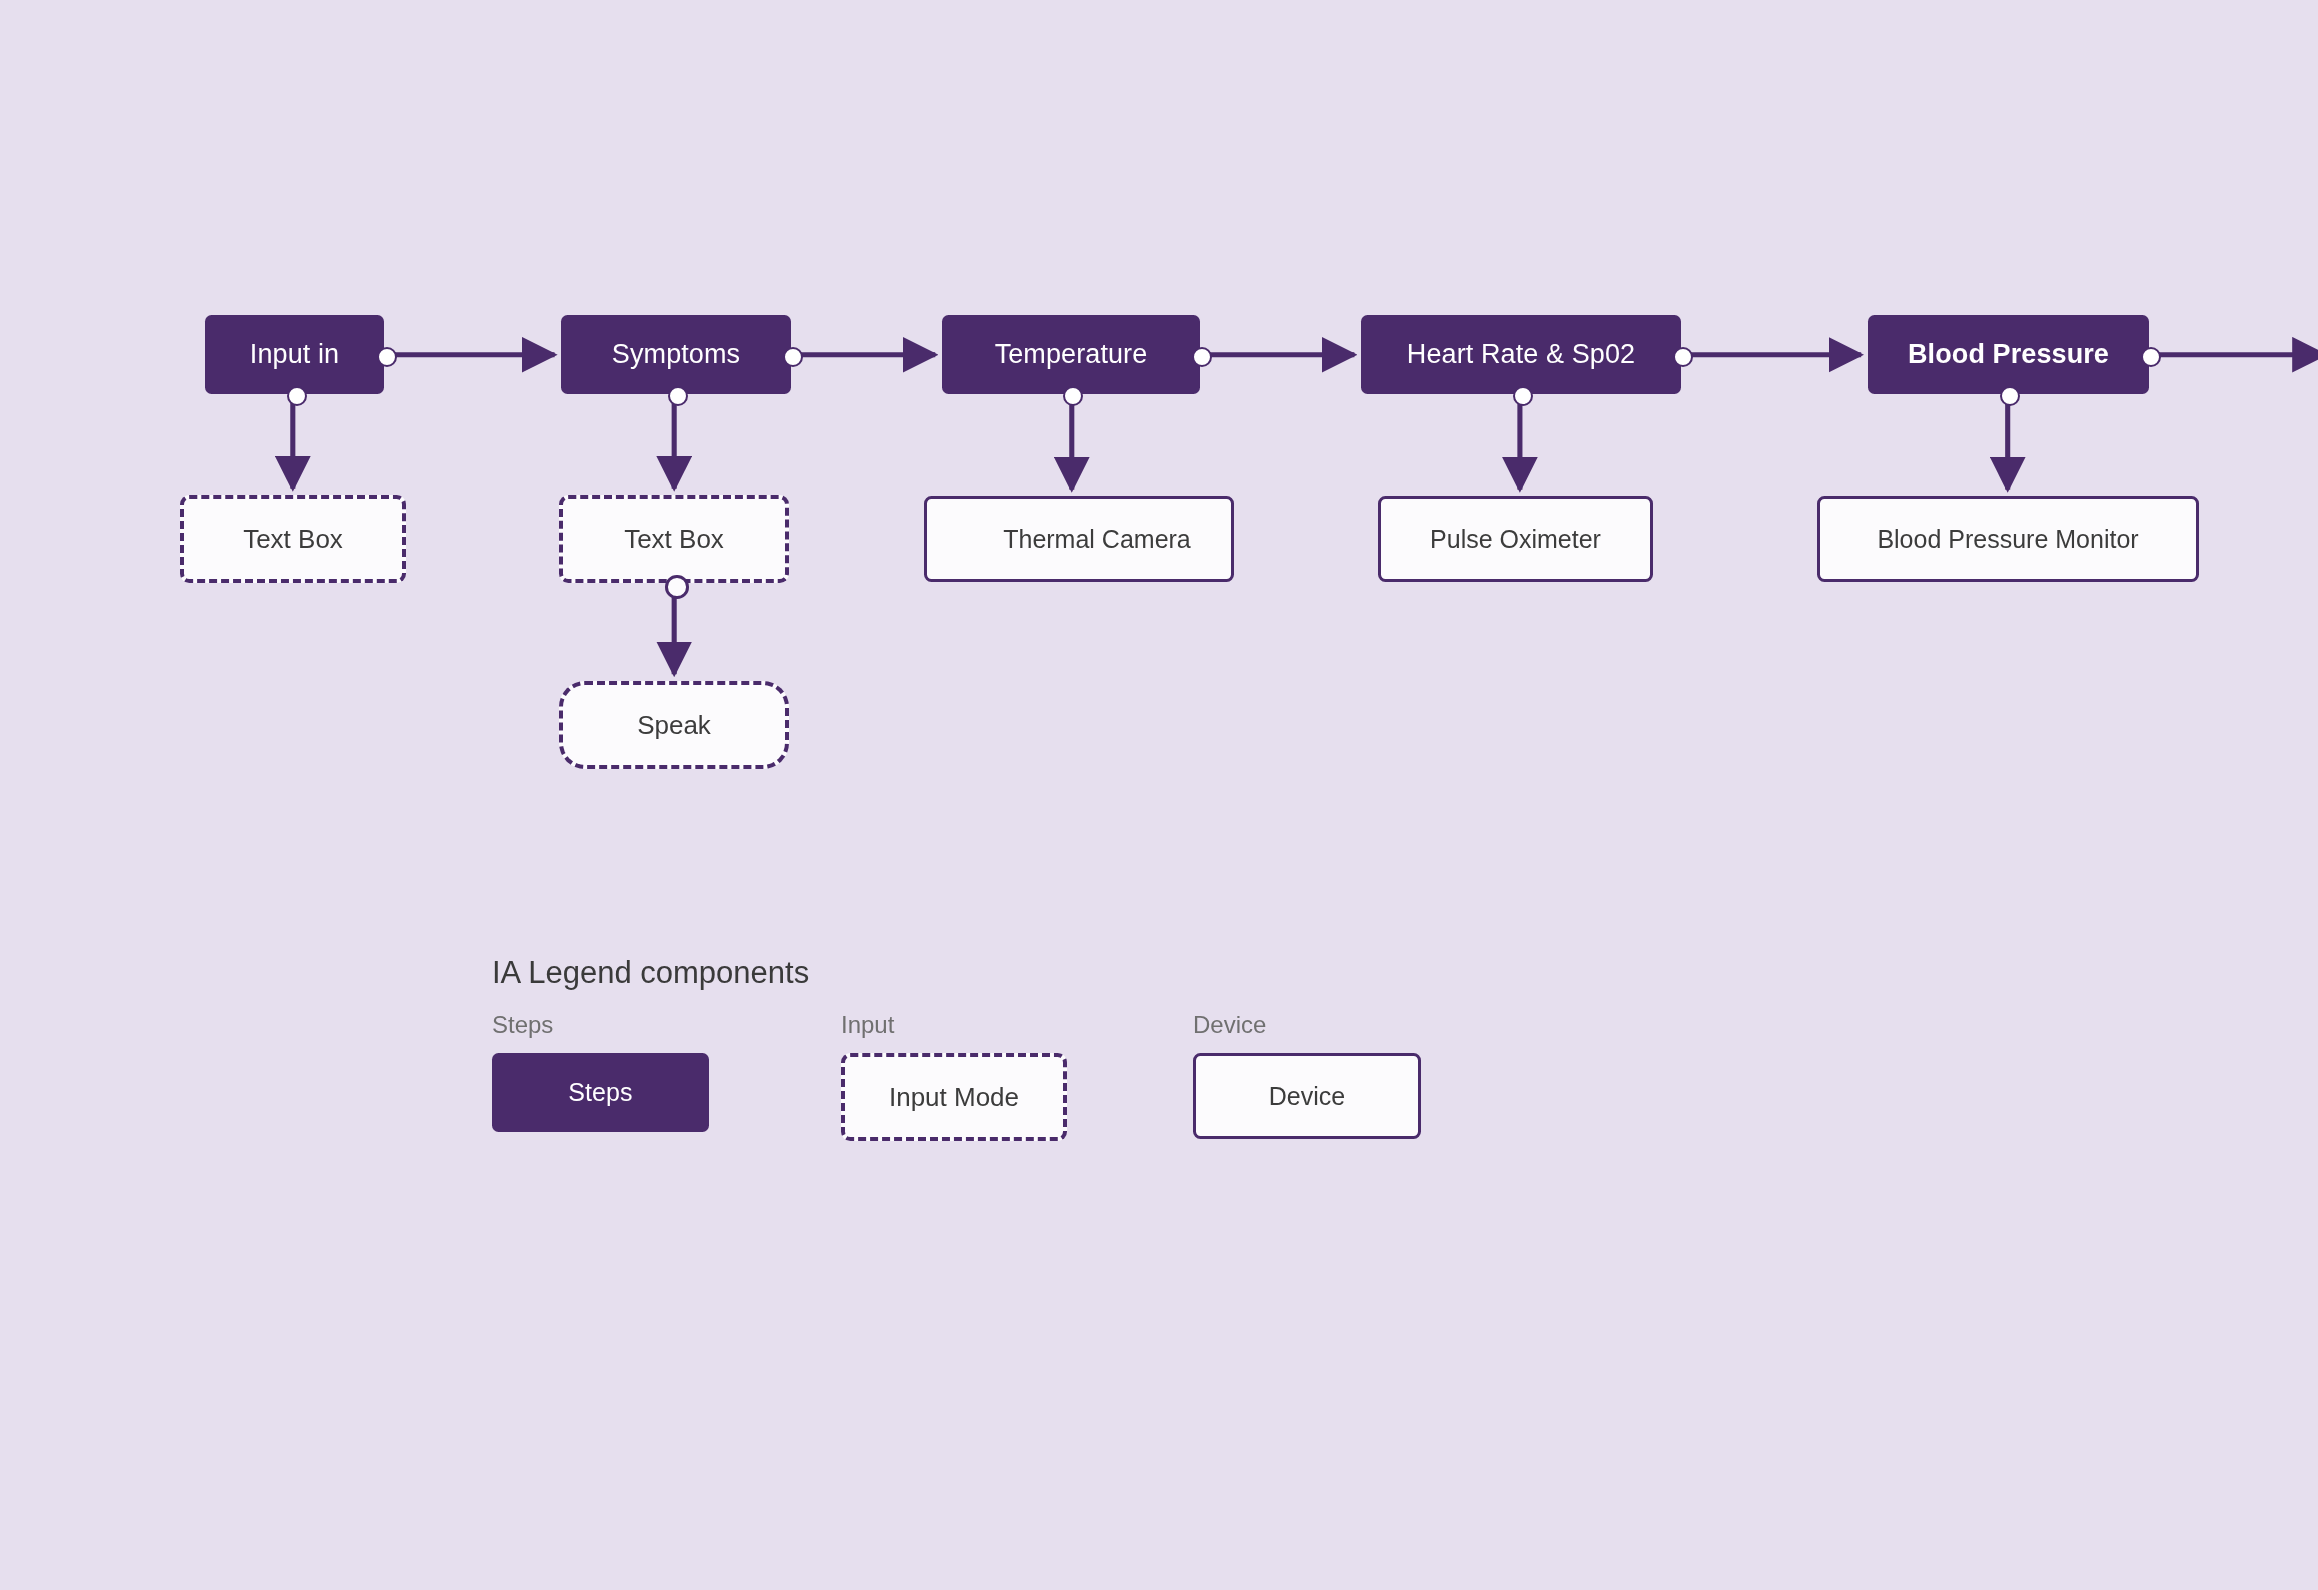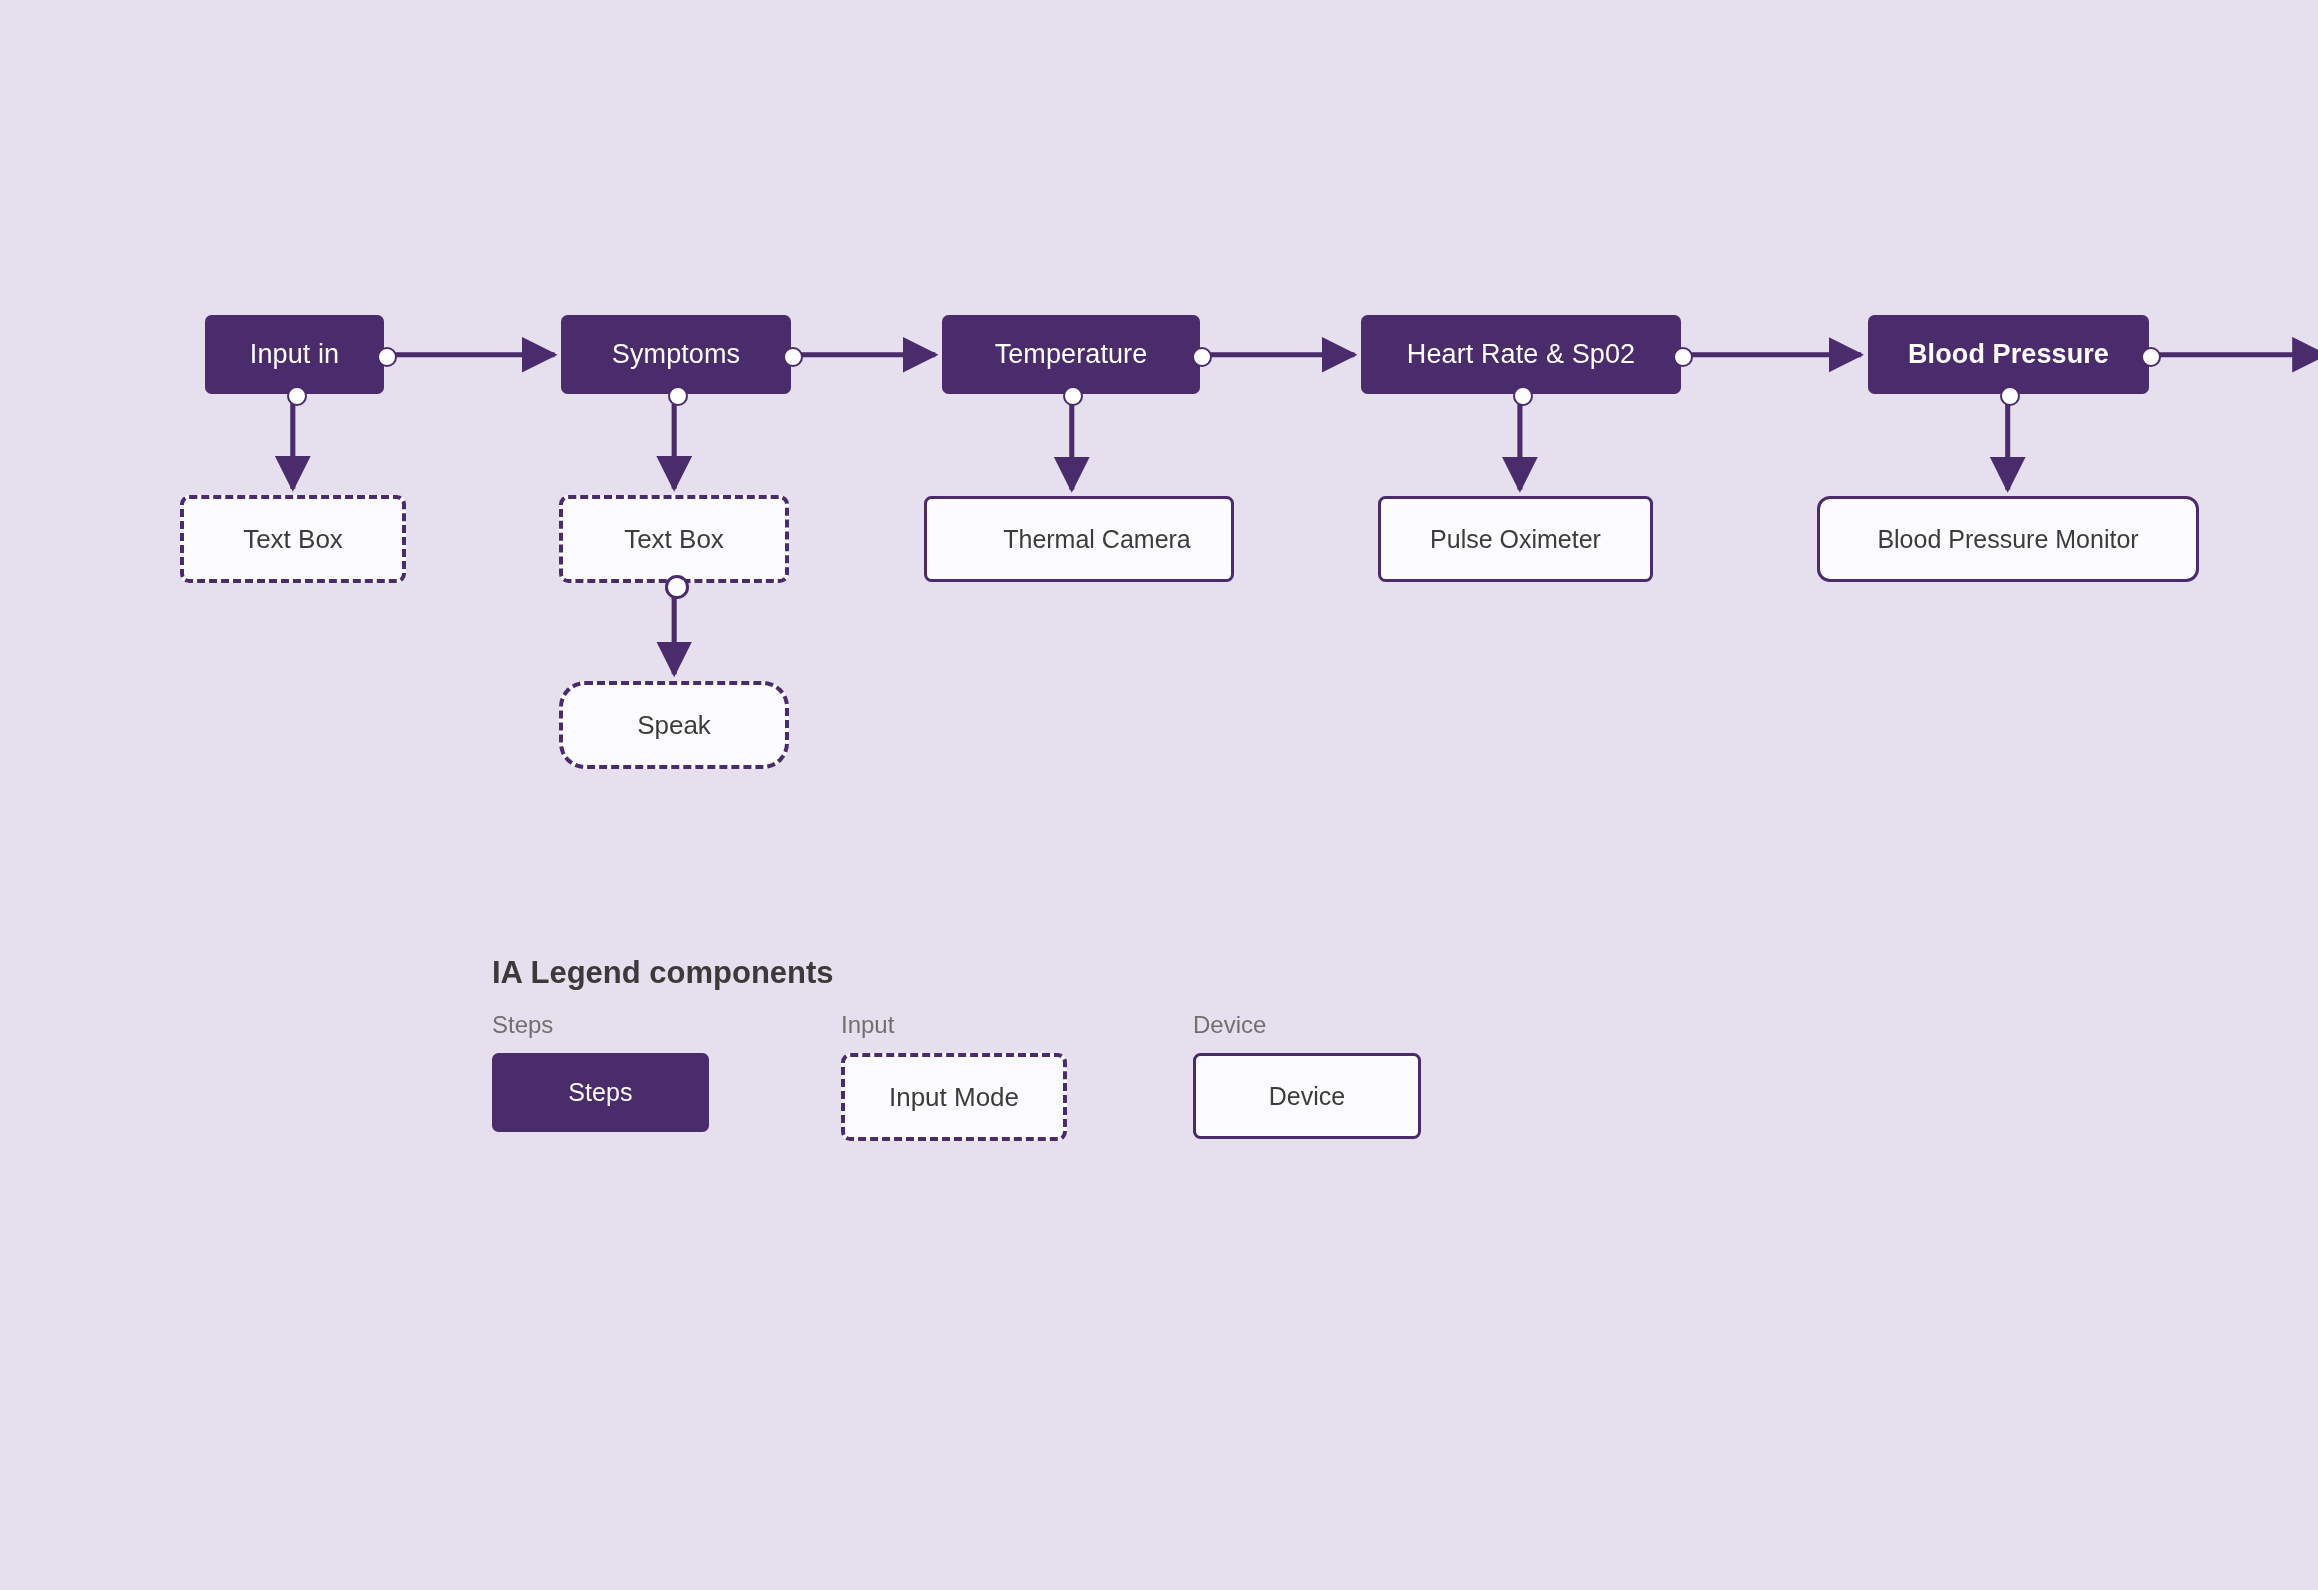--- a/index.html
+++ b/index.html
@@ -41,21 +41,21 @@
     font-size:25px;
   }
 
   .port{position:absolute;border-radius:50%;}
   .port-filled{background:#FFFFFF;border:2.3px solid #4A2B6B;}
   .port-hollow{background:#FCFBFD;border:3.7px solid #4A2B6B;}
 
   
   #legend{position:absolute;left:492px;top:955px;}
   #legend-title{
-    font-size:31px;font-weight:bold;color:#3A3A3A;
+    font-size:31px;font-weight:normal;color:#3A3A3A;
     position:absolute;left:0;top:0;white-space:nowrap;
   }
   .legend-group{position:absolute;}
   .legend-caption{
     font-size:24px;color:#707070;position:absolute;top:0;white-space:nowrap;
   }
   .legend-swatch{position:absolute;box-sizing:border-box;display:flex;align-items:center;justify-content:center;}
   .legend-swatch.step{font-size:25px;}
 </style>
 </head>
@@ -122,21 +122,21 @@
       <div class="port port-filled" style="left: 1673px; top: 347px; width: 16px; height: 16px;"></div>
       <div class="port port-filled" style="left: 1513px; top: 386px; width: 16px; height: 16px;"></div>
       <div class="node device-node" style="left: 1378px; top: 496px; width: 275px; height: 86px;">
         <span>Pulse Oximeter</span>
       </div>
       <div class="node step" style="left: 1868px; top: 315px; width: 281px; height: 79px; font-weight: bold;">
         <span>Blood Pressure</span>
       </div>
       <div class="port port-filled" style="left: 2141px; top: 347px; width: 16px; height: 16px;"></div>
       <div class="port port-filled" style="left: 2000px; top: 386px; width: 16px; height: 16px;"></div>
-      <div class="node device-node" style="left: 1817px; top: 496px; width: 382px; height: 86px; border-radius: 13px;">
+      <div class="node device-node" style="left: 1817px; top: 496px; width: 382px; height: 86px;">
         <span>Blood Pressure Monitor</span>
       </div>
     </div>
 
   <div id="legend">
     <div id="legend-title">IA Legend components</div>
     <div id="legend-items">
         <div class="legend-group" style="left: 0px; top: 56px;">
           <div class="legend-caption" style="left: 0px;">Steps</div>
           <div class="legend-swatch step" style="left: 0px; top: 42px; width: 217px; height: 79px;">

